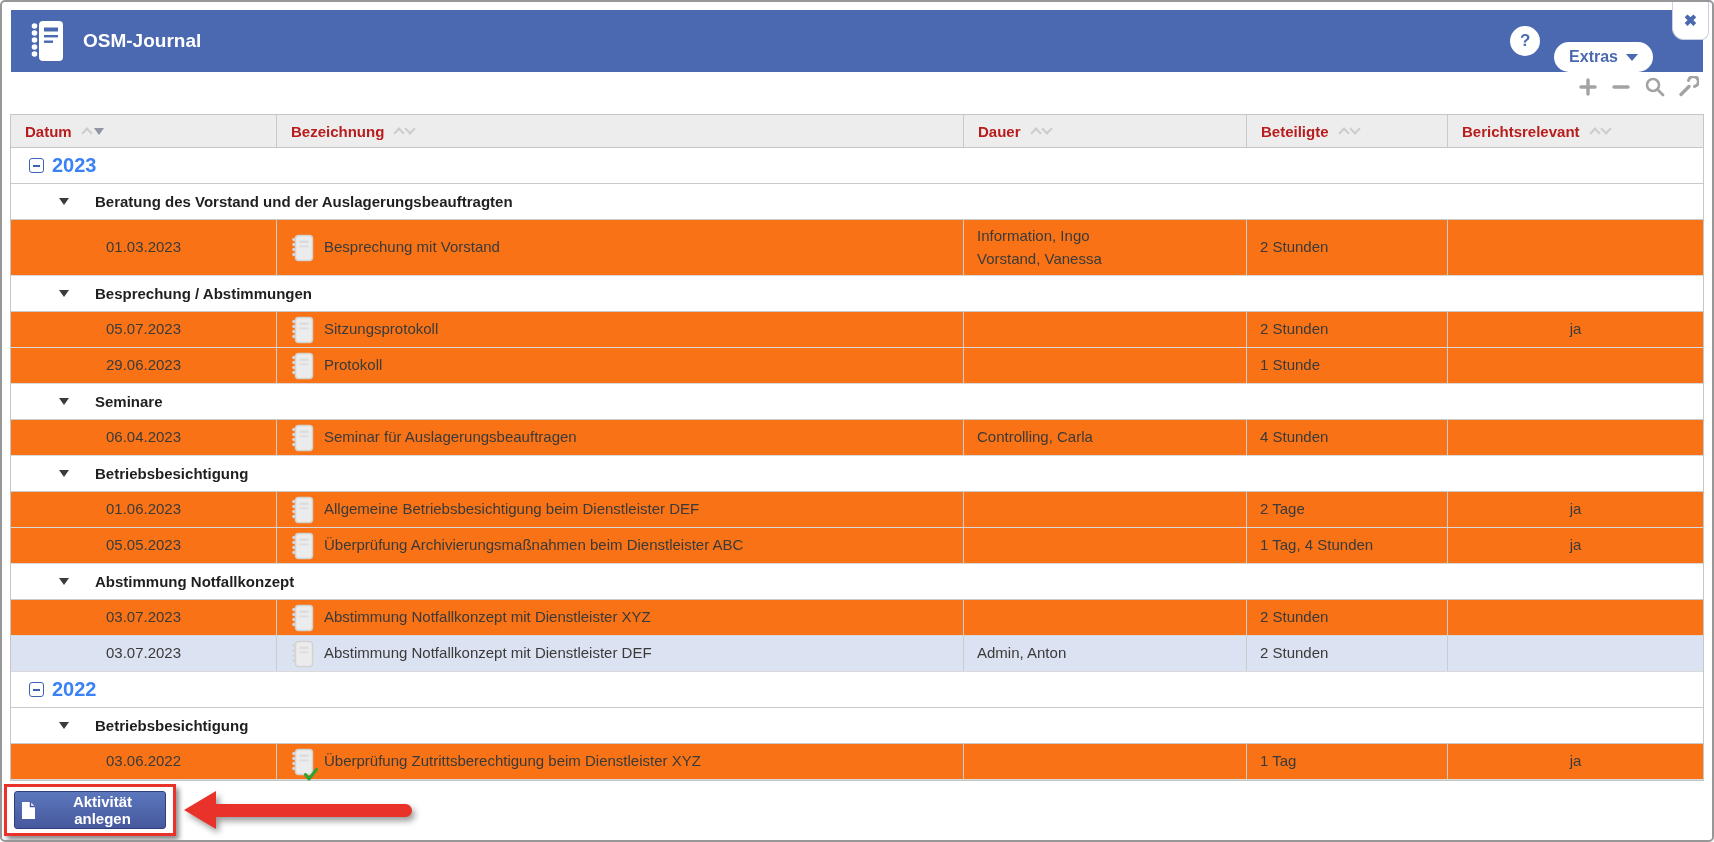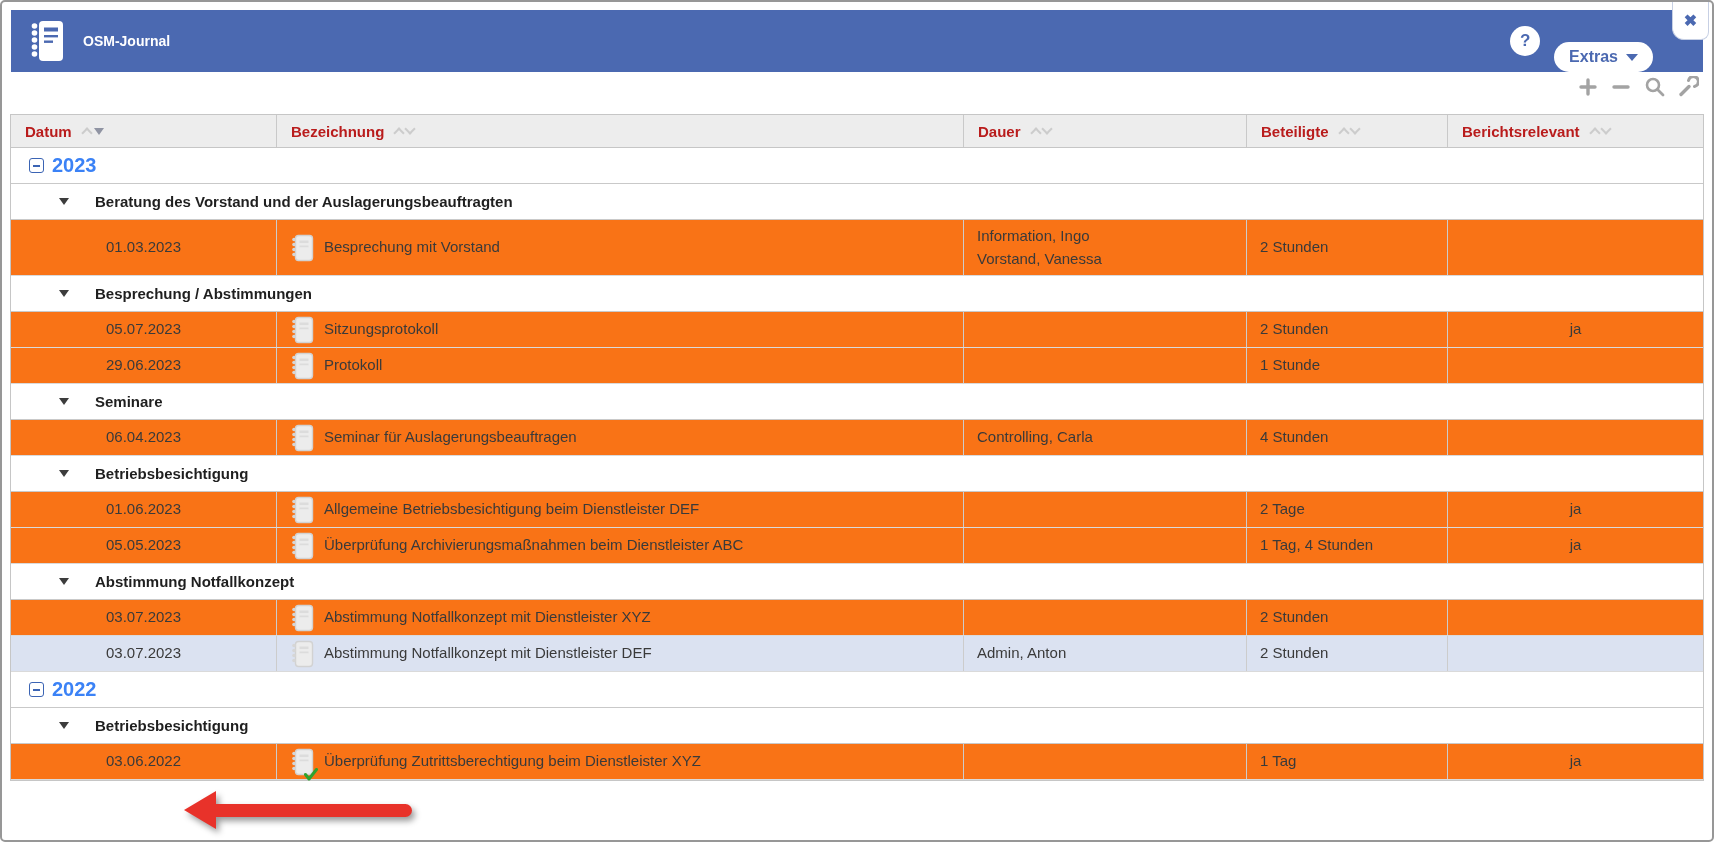--- a/index.html
+++ b/index.html
@@ -11,21 +11,21 @@
     background:#ffffff; overflow:hidden;
     font-family:"Liberation Sans", sans-serif;
   }
 
   
   .titlebar {
     position:absolute; left:9px; right:9px; top:8px; height:62px;
     background:#4b69b1; display:flex; align-items:center; padding:0 16px;
   }
   .title-icon { display:flex; align-items:center; margin-right:18px; }
-  .app-title { color:#ffffff; font-size:14px; font-weight:bold; }
+  .app-title { color:#ffffff; font-size:19px; font-weight:bold; }
   .titlebar-right { margin-left:auto; margin-right:34px; display:flex; align-items:center; gap:14px; }
   .help-btn {
     width:30px; height:30px; border-radius:50%; background:#ffffff;
     color:#4b69b1; font-size:17px; font-weight:bold;
     display:flex; align-items:center; justify-content:center; cursor:pointer;
   }
   .extras-btn {
     height:30px; border-radius:15px; background:#ffffff; padding:0 15px;
     color:#4b69b1; font-size:16px; font-weight:bold;
     display:flex; align-items:center; gap:8px; cursor:pointer;margin-top:32px;
@@ -437,18 +437,29 @@
             </span>
             <span>Überprüfung Zutrittsberechtigung beim Dienstleister XYZ</span>
           </div>
           <div class="td td-bet"></div>
           <div class="td td-dauer">1 Tag</div>
           <div class="td td-ber">ja</div>
         </div>
       </div>
   </div>
 
+  <div class="annotation-box">
+    <button class="create-btn">
+      <span style="display:flex;">
+        <svg width="15" height="19" viewBox="0 0 15 19">
+            <path d="M1 1 h8.5 L14 5.5 V18 H1 Z" fill="#ffffff"></path>
+            <path d="M9.5 1 V5.5 H14" fill="none" stroke="#47589e" stroke-width="1.4"></path>
+          </svg>
+      </span>
+      <span>Aktivität anlegen</span>
+    </button>
+  </div>
   <div class="annotation-arrow">
     <span class="arrow-head"></span>
     <span class="arrow-shaft"></span>
   </div>
 
 </div>
 
 </body></html>

